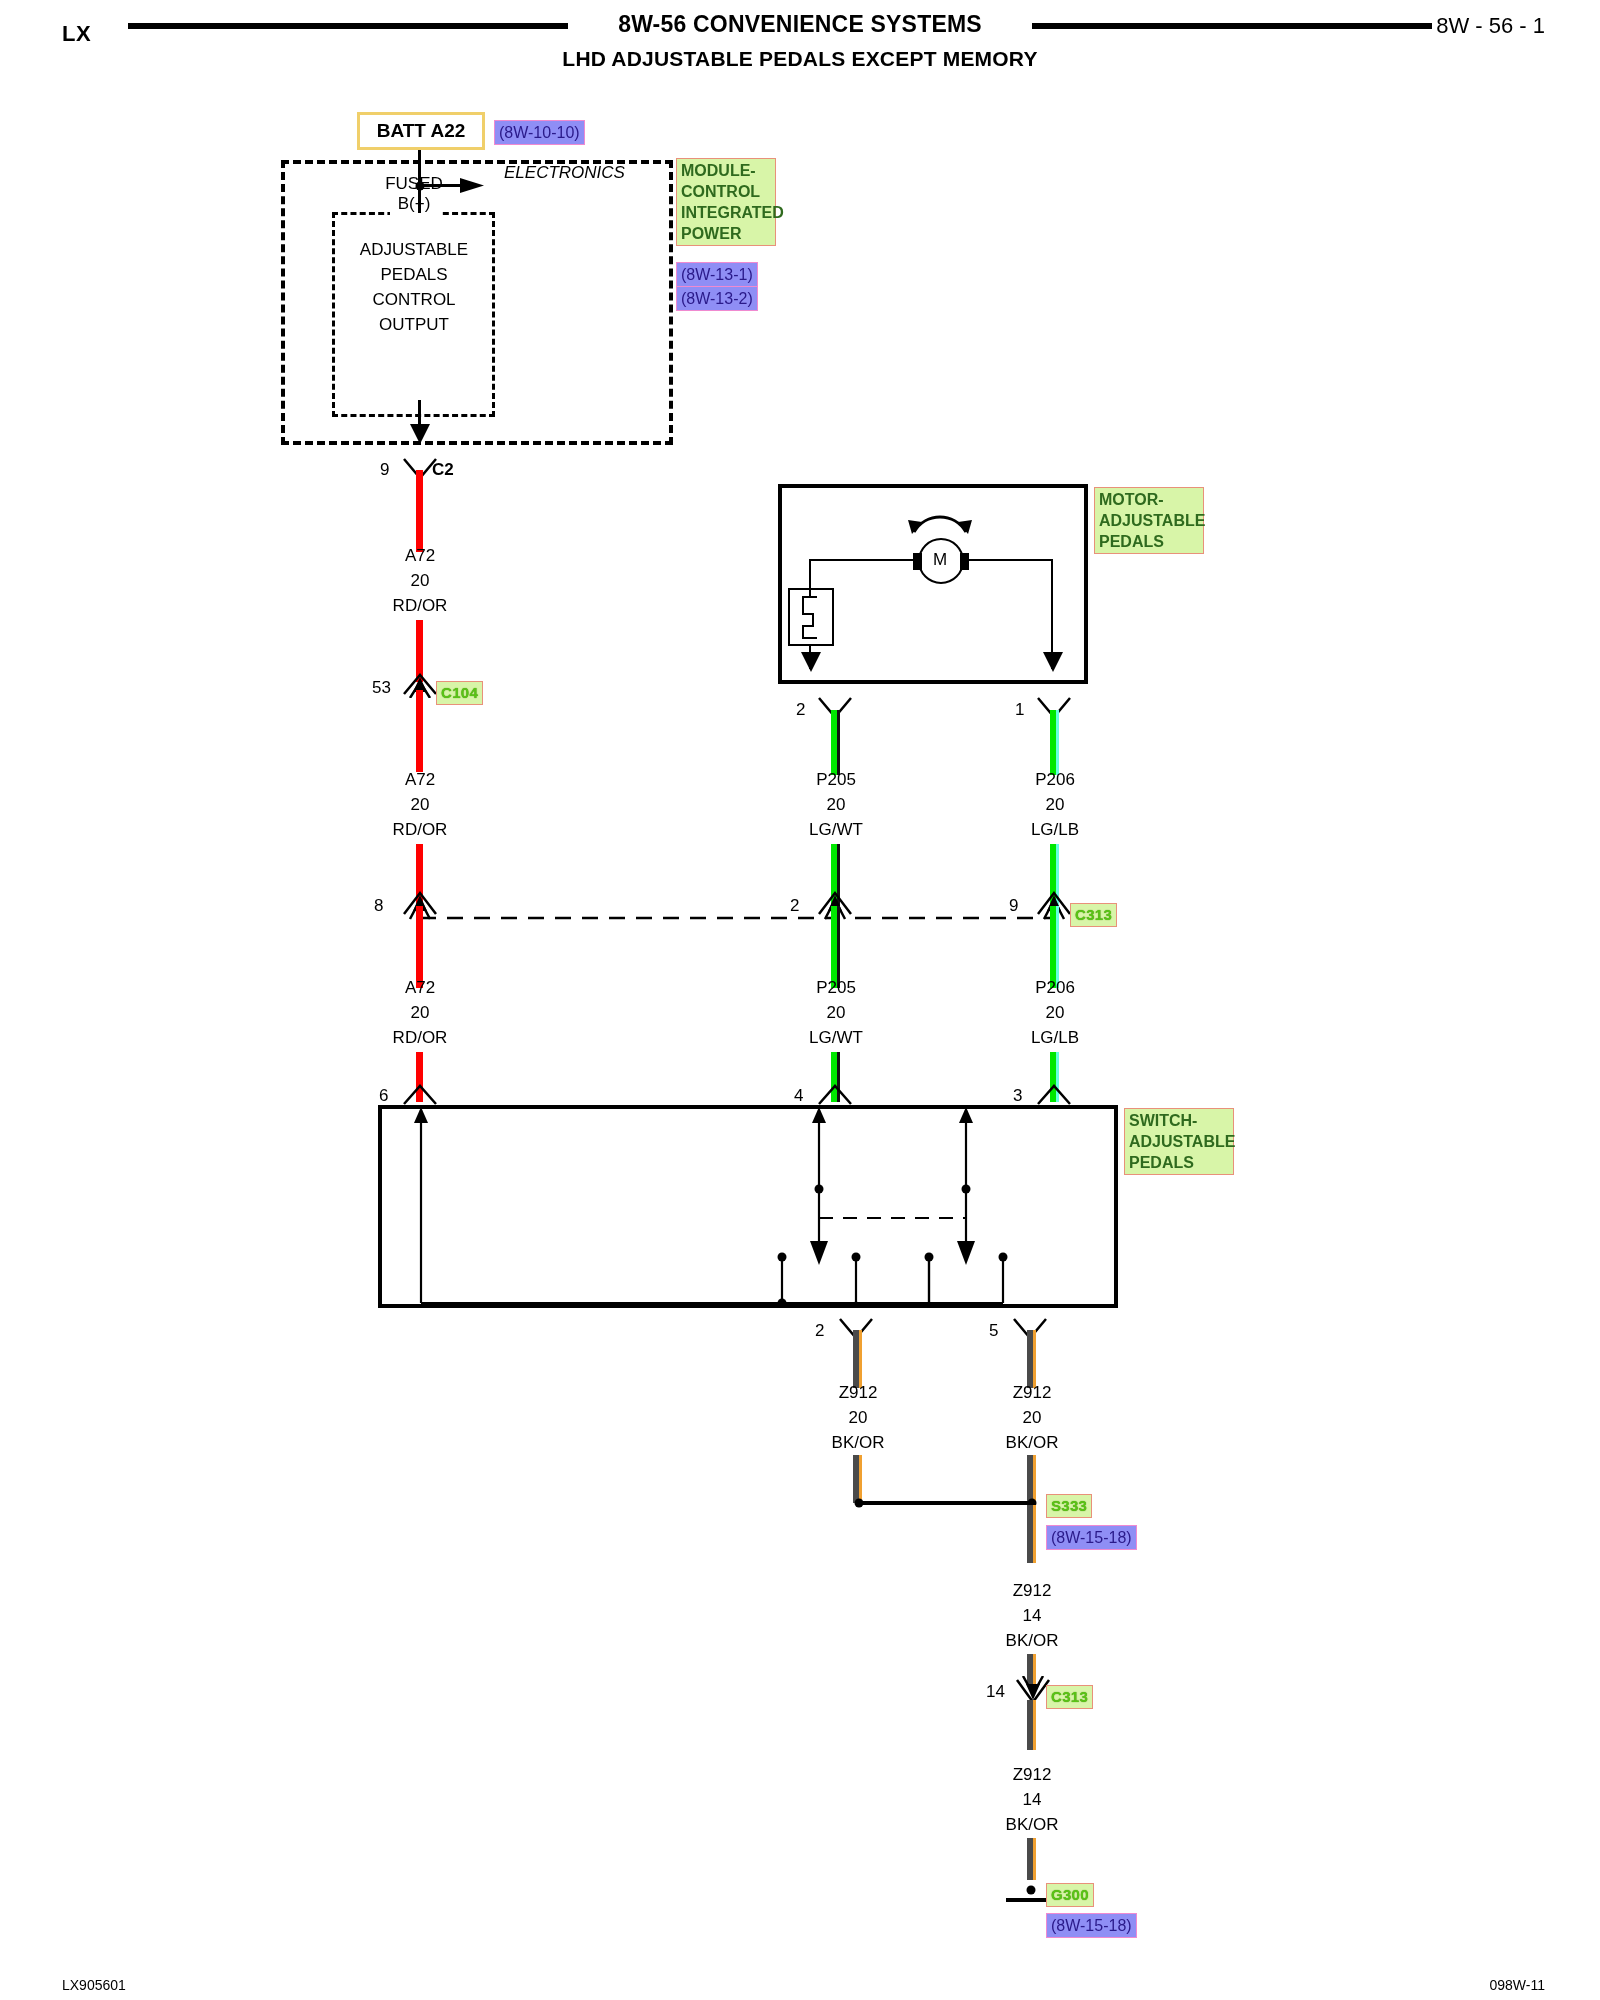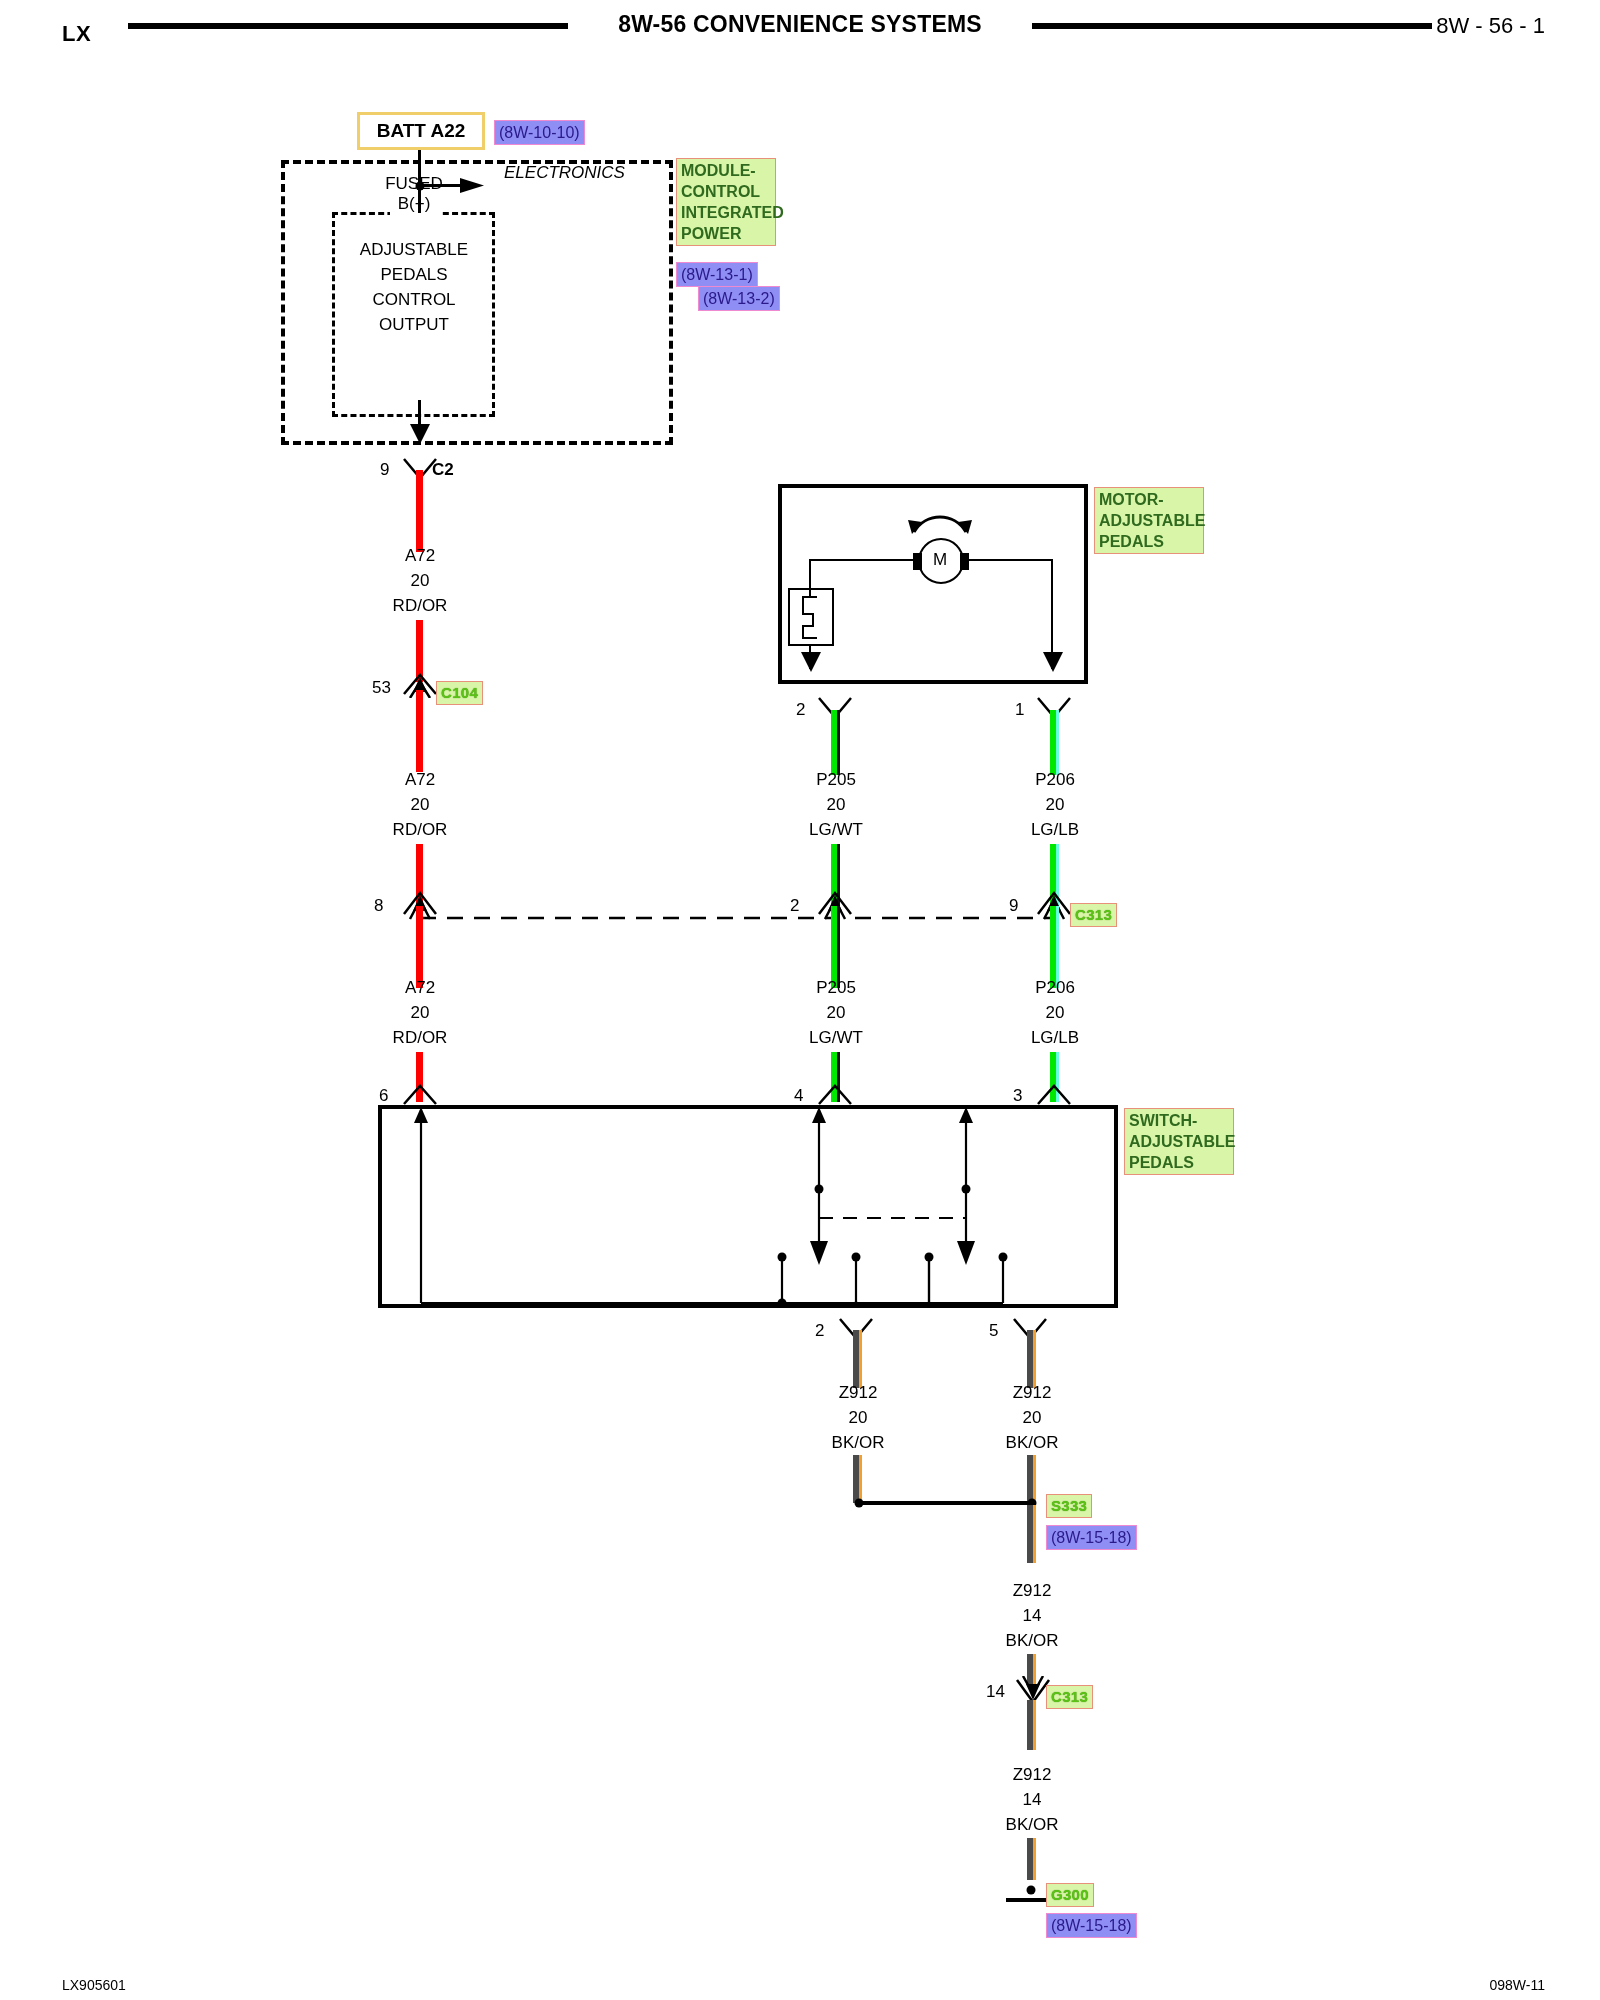--- a/index.html
+++ b/index.html
@@ -52,20 +52,21 @@
 <body>
 
 <div class="pg">
 
   <div class="hdr">
     <div class="hdr-lx">LX</div>
     <div class="rule-l"></div>
     <div class="hdr-title">8W-56 CONVENIENCE SYSTEMS</div>
     <div class="rule-r"></div>
     <div class="hdr-pg">8W - 56 - 1</div>
+    <div class="hdr-sub">LHD ADJUSTABLE PEDALS EXCEPT MEMORY</div>
   </div>
 
   <div class="batt" style="left:357px;top:112px;width:128px;height:38px;">
     <span>BATT A22</span>
   </div>
   <div class="chip chip-ref" style="left:494px;top:120px;">(8W-10-10)</div>
 
   <div class="dash-box" style="left:281px;top:160px;width:392px;height:285px;"></div>
 
   <div class="dash-box-thin" style="left:332px;top:212px;width:163px;height:205px;"></div>
@@ -92,21 +93,21 @@
     <polygon points="2,0 22,0 12,20" fill="#000"></polygon>
   </svg>
 
   <div class="chip chip-green" style="left:676px;top:158px;width:100px;">
     <div>MODULE-</div>
     <div>CONTROL</div>
     <div>INTEGRATED</div>
     <div>POWER</div>
   </div>
   <div class="chip chip-ref" style="left:676px;top:262px;">(8W-13-1)</div>
-  <div class="chip chip-ref" style="left:676px;top:286px;margin-left:22px;">(8W-13-2)</div>
+  <div class="chip chip-ref" style="left:676px;top:286px;">(8W-13-2)</div>
 
   <svg style="position:absolute;left:402px;top:458px;" width="36" height="22">
     <polyline points="2,1 18,20 34,1" fill="none" stroke="#000" stroke-width="2.5"></polyline>
   </svg>
   <div class="txt" style="left:380px;top:460px;">9</div>
   <div class="txt b" style="left:432px;top:460px;">C2</div>
 
   <div class="wire" style="left:416px;top:470px;width:7px;height:82px;background:#ff0000;"></div>
   <div class="txt ctr" style="left:420px;top:546px;">A72</div>
   <div class="txt ctr" style="left:420px;top:571px;">20</div>

